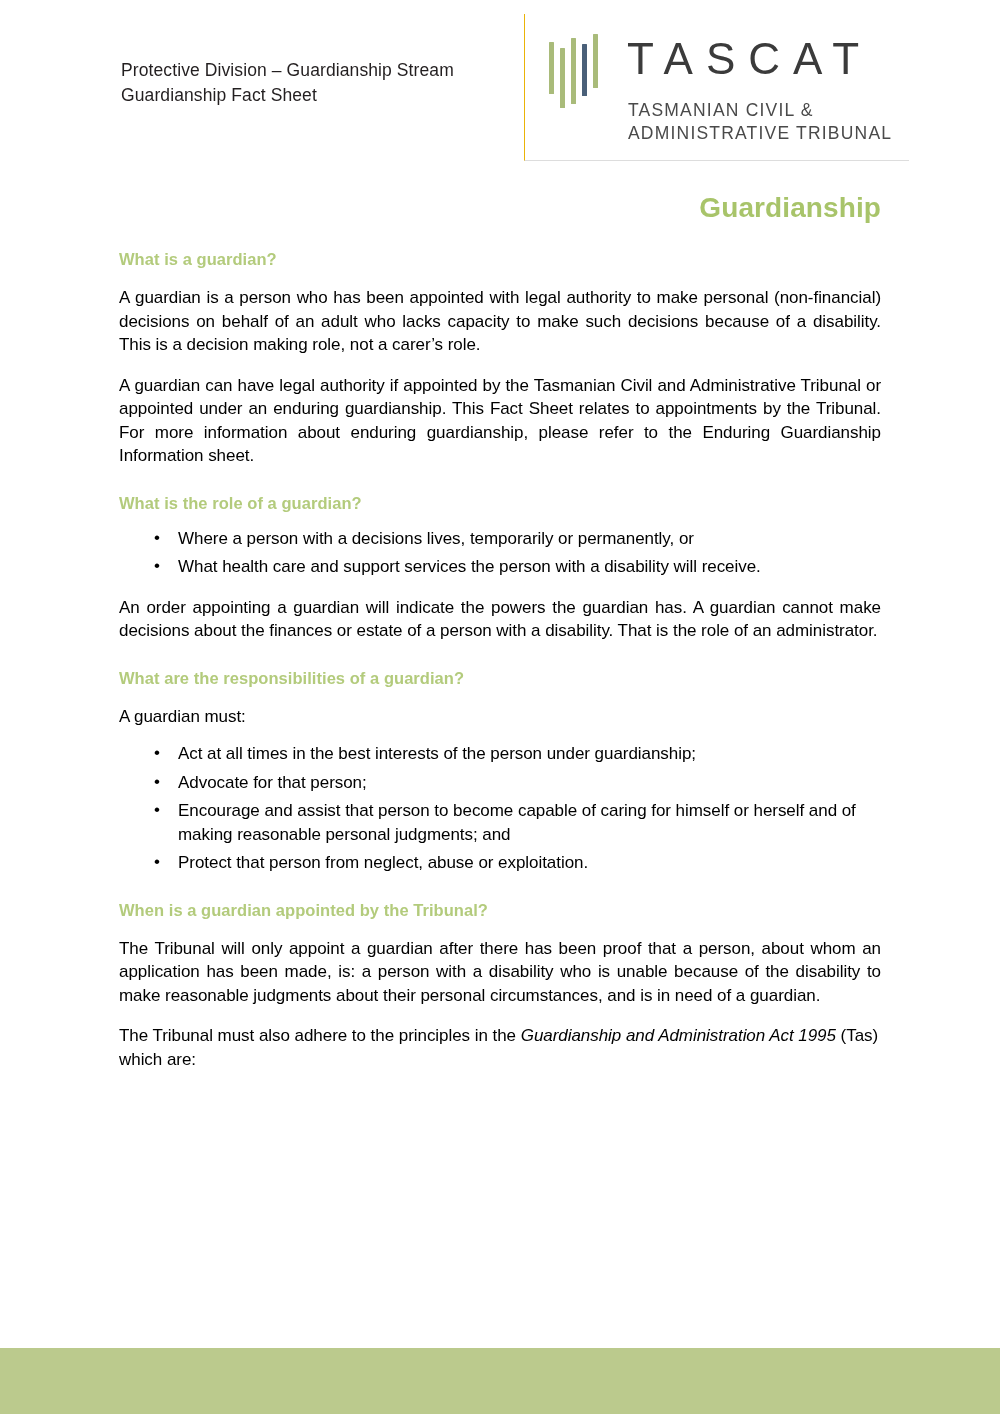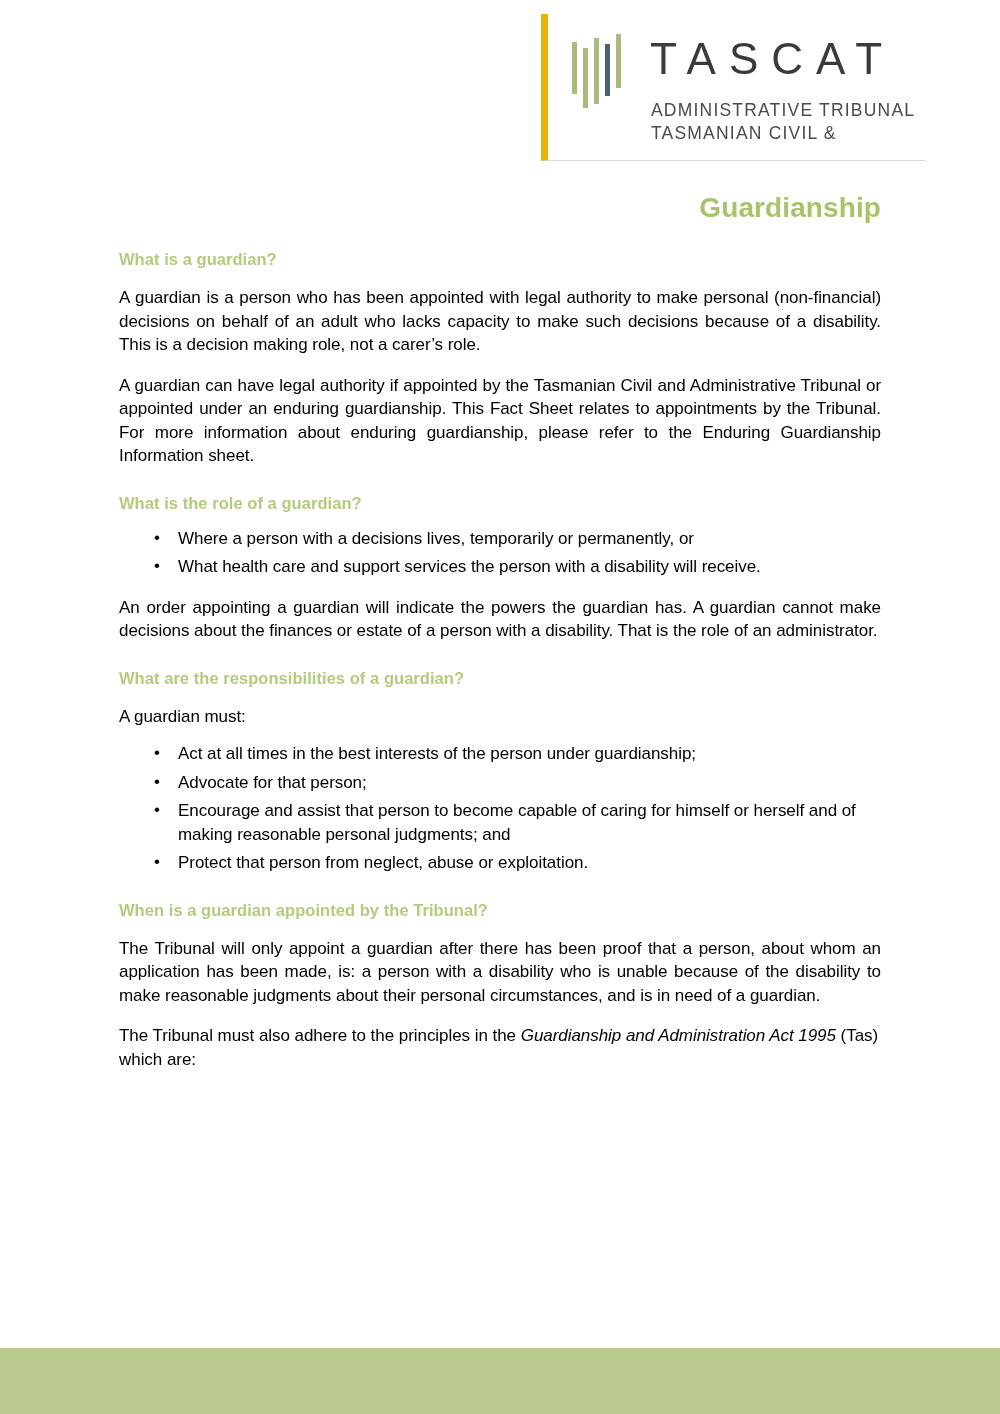--- a/index.html
+++ b/index.html
@@ -36,25 +36,25 @@
     top: 58px;
     font-size: 17.5px;
     line-height: 25px;
     color: #231f20;
     letter-spacing: 0.1px;
   }
   .header-text div { white-space: nowrap; }
 
   .logo-box {
     position: absolute;
-    left: 541px;
+    left: 524px;
     top: 14px;
     width: 385px;
     height: 147px;
-    border-left: 7px solid #eab308;
+    border-left: 1px solid #eab308;
     border-bottom: 1px solid #dddddd;
     box-sizing: border-box;
   }
 
   .logo-inner {
     position: absolute;
     left: 24px;
     top: 18px;
     width: 350px;
     height: 120px;
@@ -171,37 +171,41 @@
     background: #bbca8d;
   }
 </style>
 </head>
 <body>
 
 <div class="page">
 
   <div class="header">
 
+    <div class="header-text">
+      <div>Protective Division – Guardianship Stream</div>
+      <div>Guardianship Fact Sheet</div>
+    </div>
 
     <div class="logo-box">
       <div class="logo-inner">
 
         <div class="logo-bars">
           <span style="left:0px;  top:8px;  height:52px; background:#a9bb7a;"></span>
           <span style="left:11px; top:14px; height:60px; background:#a9bb7a;"></span>
           <span style="left:22px; top:4px;  height:66px; background:#a9bb7a;"></span>
           <span style="left:33px; top:10px; height:52px; background:#4a6079;"></span>
           <span style="left:44px; top:0px;  height:54px; background:#a9bb7a;"></span>
         </div>
 
         <div class="logo-wordmark">TASCAT</div>
 
         <div class="logo-sub">
+          <div>TASMANIAN CIVIL &amp;</div>
           <div>ADMINISTRATIVE TRIBUNAL</div>
-          <div>TASMANIAN CIVIL &amp;</div>
         </div>
 
       </div>
     </div>
   </div>
 
   <div class="doc">
     <div class="content">
 
       <h1 class="doc-title">Guardianship</h1>

